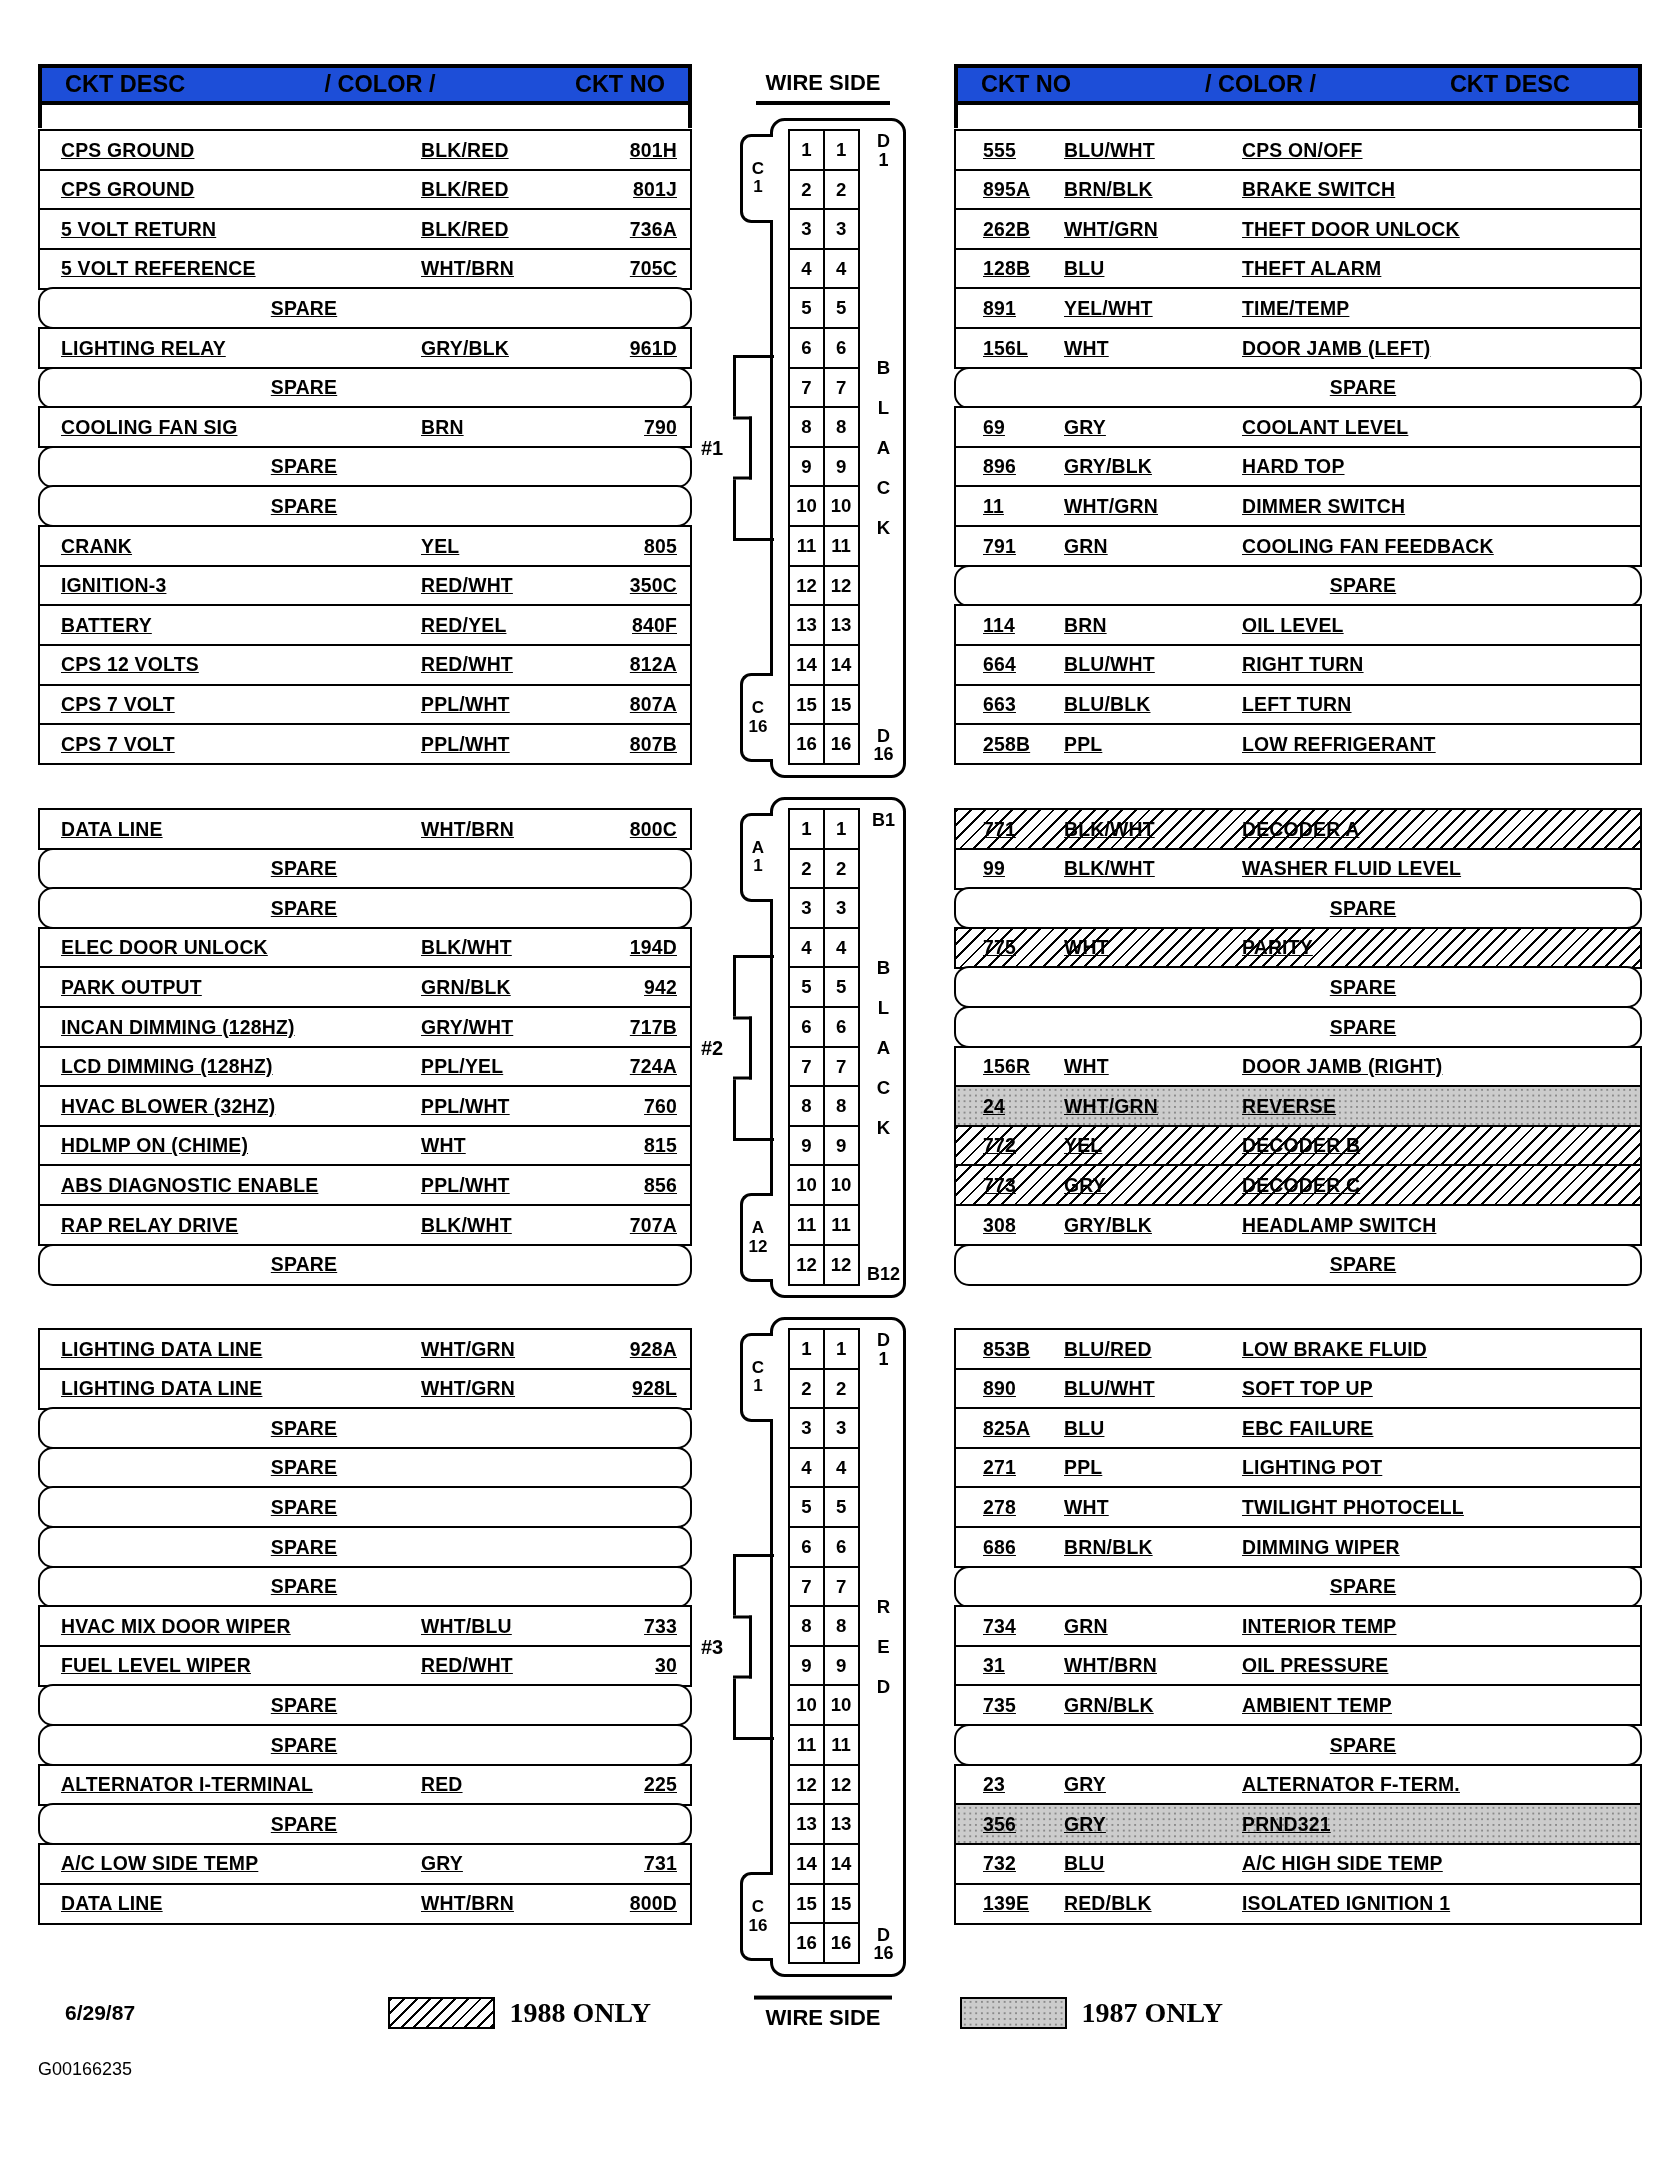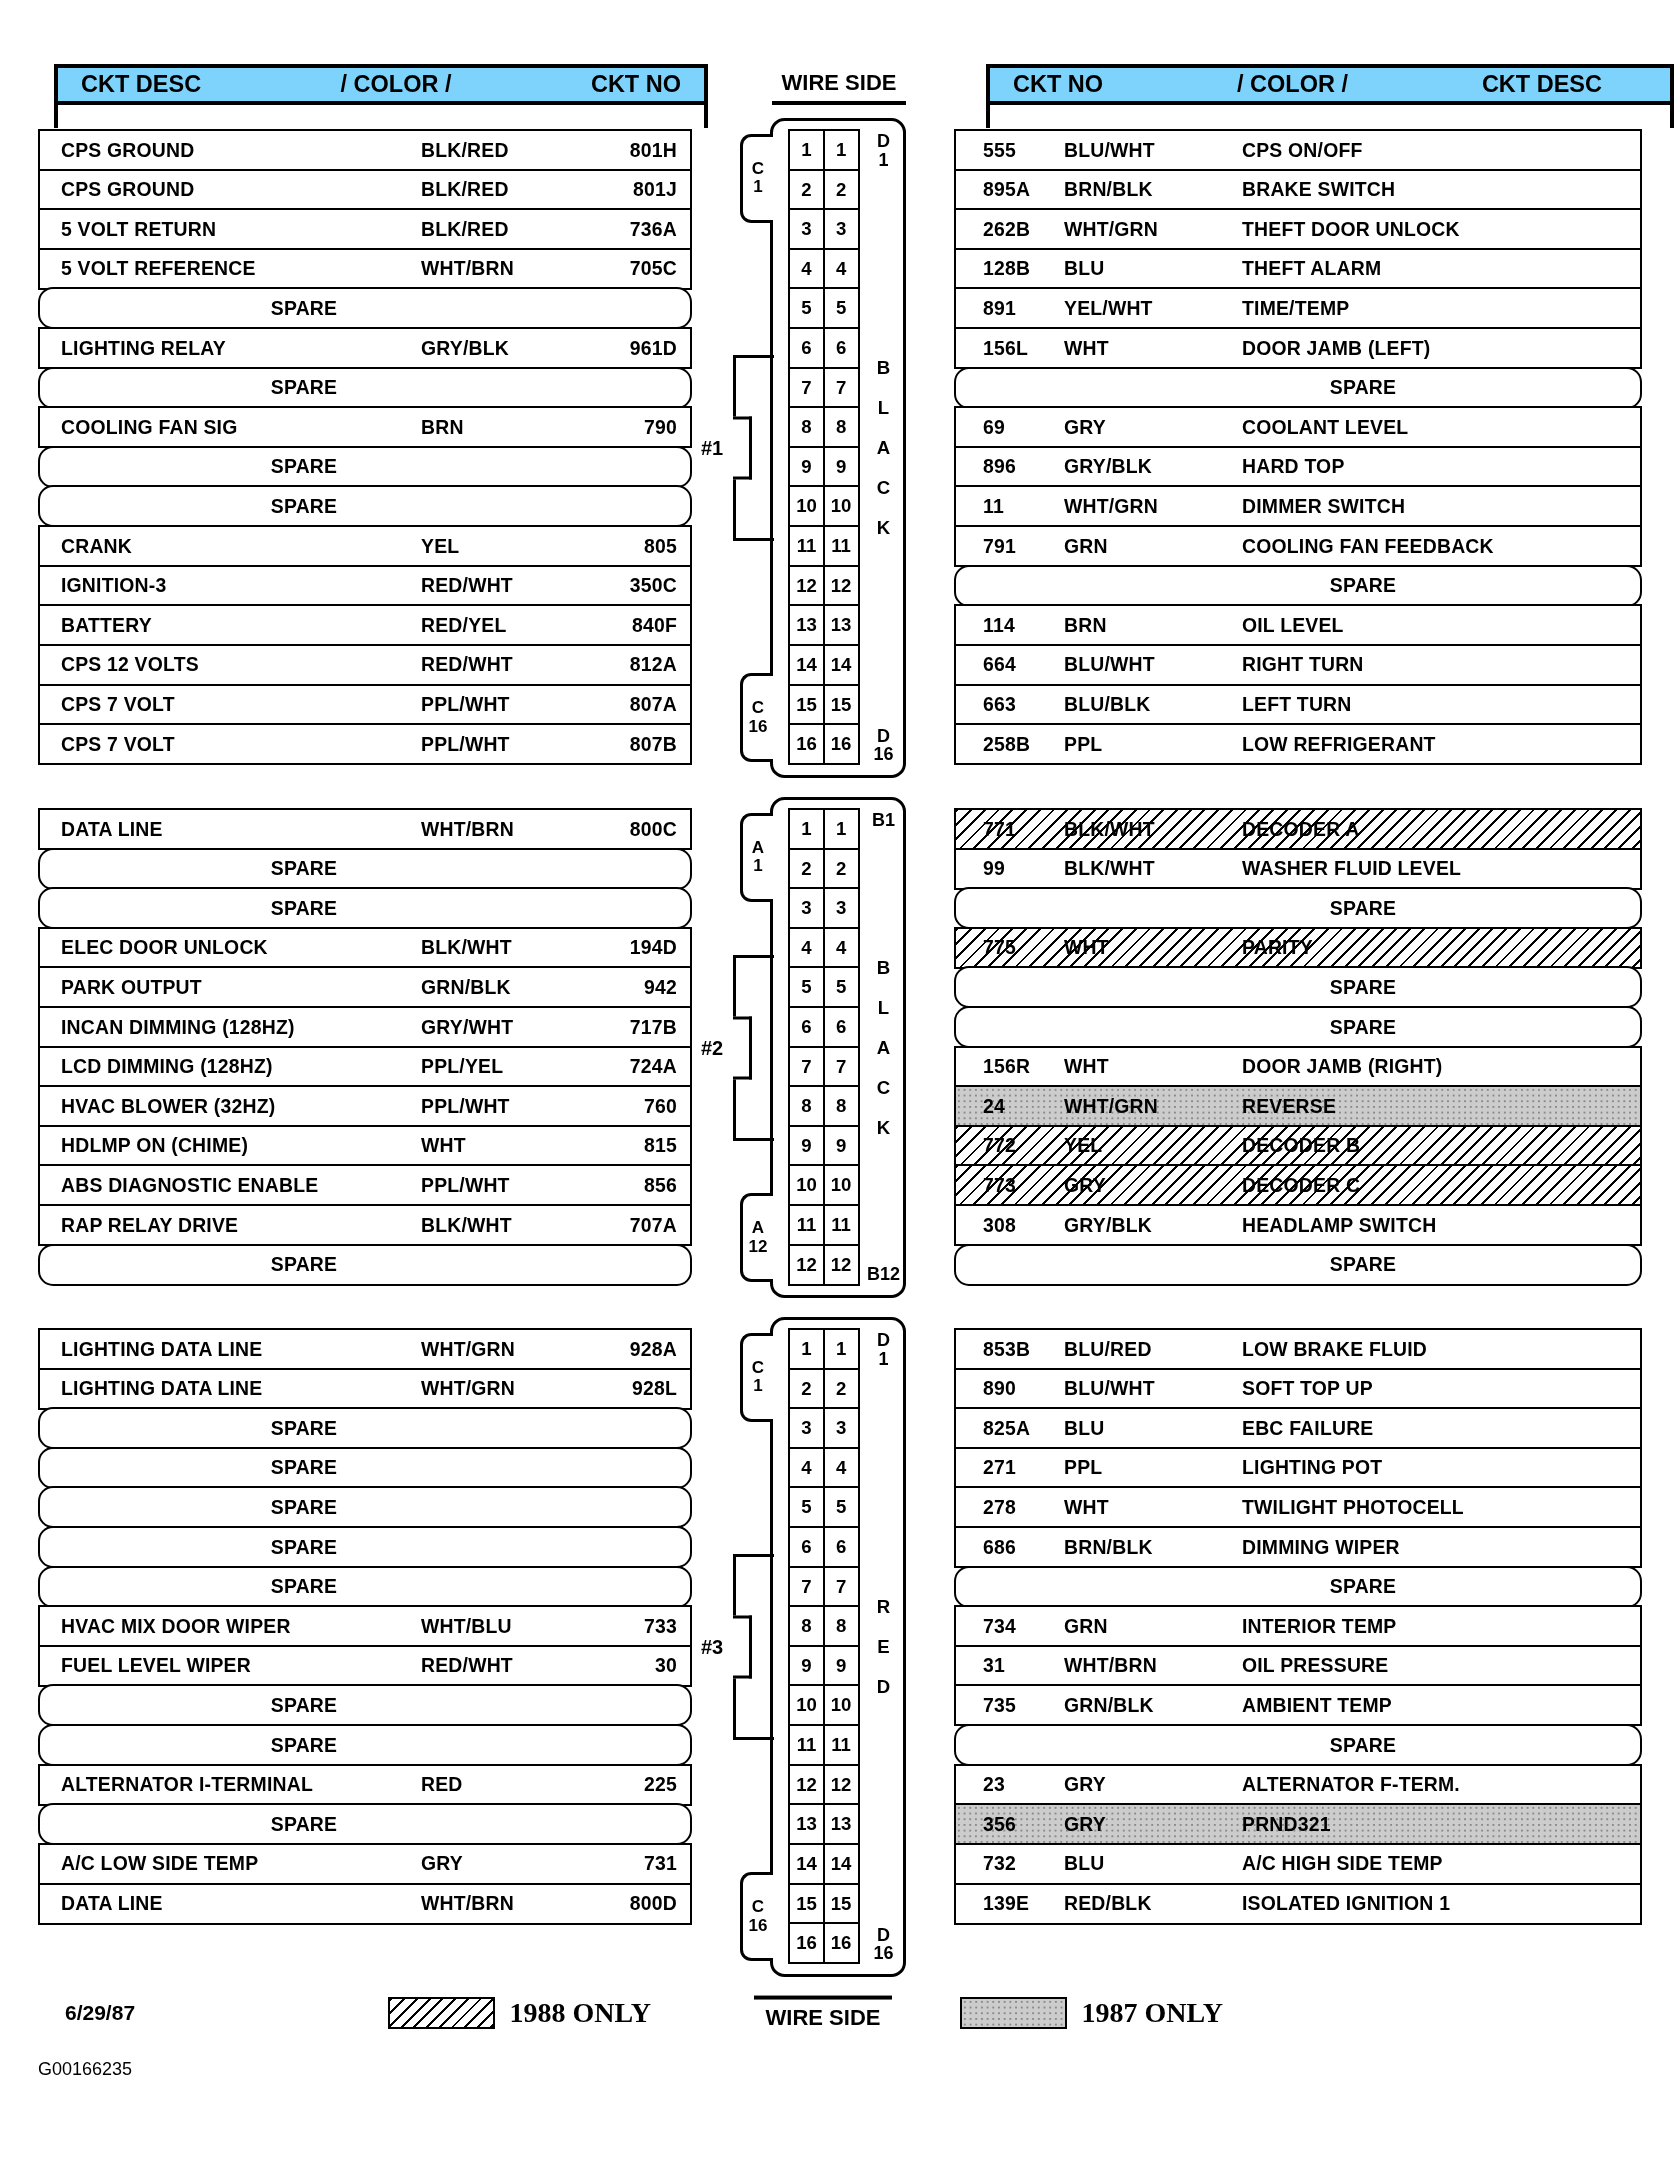--- a/index.html
+++ b/index.html
@@ -3,33 +3,33 @@
 <meta charset="utf-8">
 <style>
   html,body { margin:0; padding:0; background:#fff; }
   .page { position:relative; width:1679px; height:2183px; background:#fff;
           font-family:"Liberation Sans", sans-serif; color:#000; overflow:hidden; }
 
   
   .header-row { display:flex; padding:64px 0 0 38px; align-items:stretch; }
   .hbox { box-sizing:border-box; border:4px solid #000; height:41px; display:flex;
           align-items:center; justify-content:space-between; font-weight:bold;
-          font-size:23.5px; padding:0 23px; position:relative; background:#7dd3fc;margin-left:16px; }
+          font-size:23.5px; padding:0 23px; position:relative; background:#1d4ed8; }
   .hbox.left  { width:654px; }
   .hbox.right { width:688px; }
   .hbox.right span:last-child { margin-right:45px; }
   .hbox::before, .hbox::after { content:""; position:absolute; top:100%; width:4px; height:27px; background:#000; }
   .hbox::before { left:-4px; }
   .hbox::after  { right:-4px; }
   .wire-top { width:262px; display:flex; justify-content:center; align-items:flex-end;
               font-weight:bold; font-size:22px; }
   .wire-top span { border-bottom:4px solid #000; padding:0 9.7px 4.9px; }
 
   
-  #sections { margin-left:38px; margin-top:24px; }
+  #sections { margin-left:38px; margin-top:24px;text-decoration:underline; }
   .section { display:flex; align-items:flex-start; }
   .section + .section { margin-top:41px; }
   #sections .section:nth-child(3) { margin-top:41px; }
 
   .left-table  { width:654px; flex:none; }
   .right-table { width:688px; flex:none; }
   .row { box-sizing:border-box; height:42px; border:2.4px solid #000; margin-top:-2.4px;
          display:flex; align-items:center; font-weight:bold; font-size:19.4px;
          letter-spacing:0.2px; background-color:#fff; }
   .left-table .row:first-child, .right-table .row:first-child { margin-top:0; }

